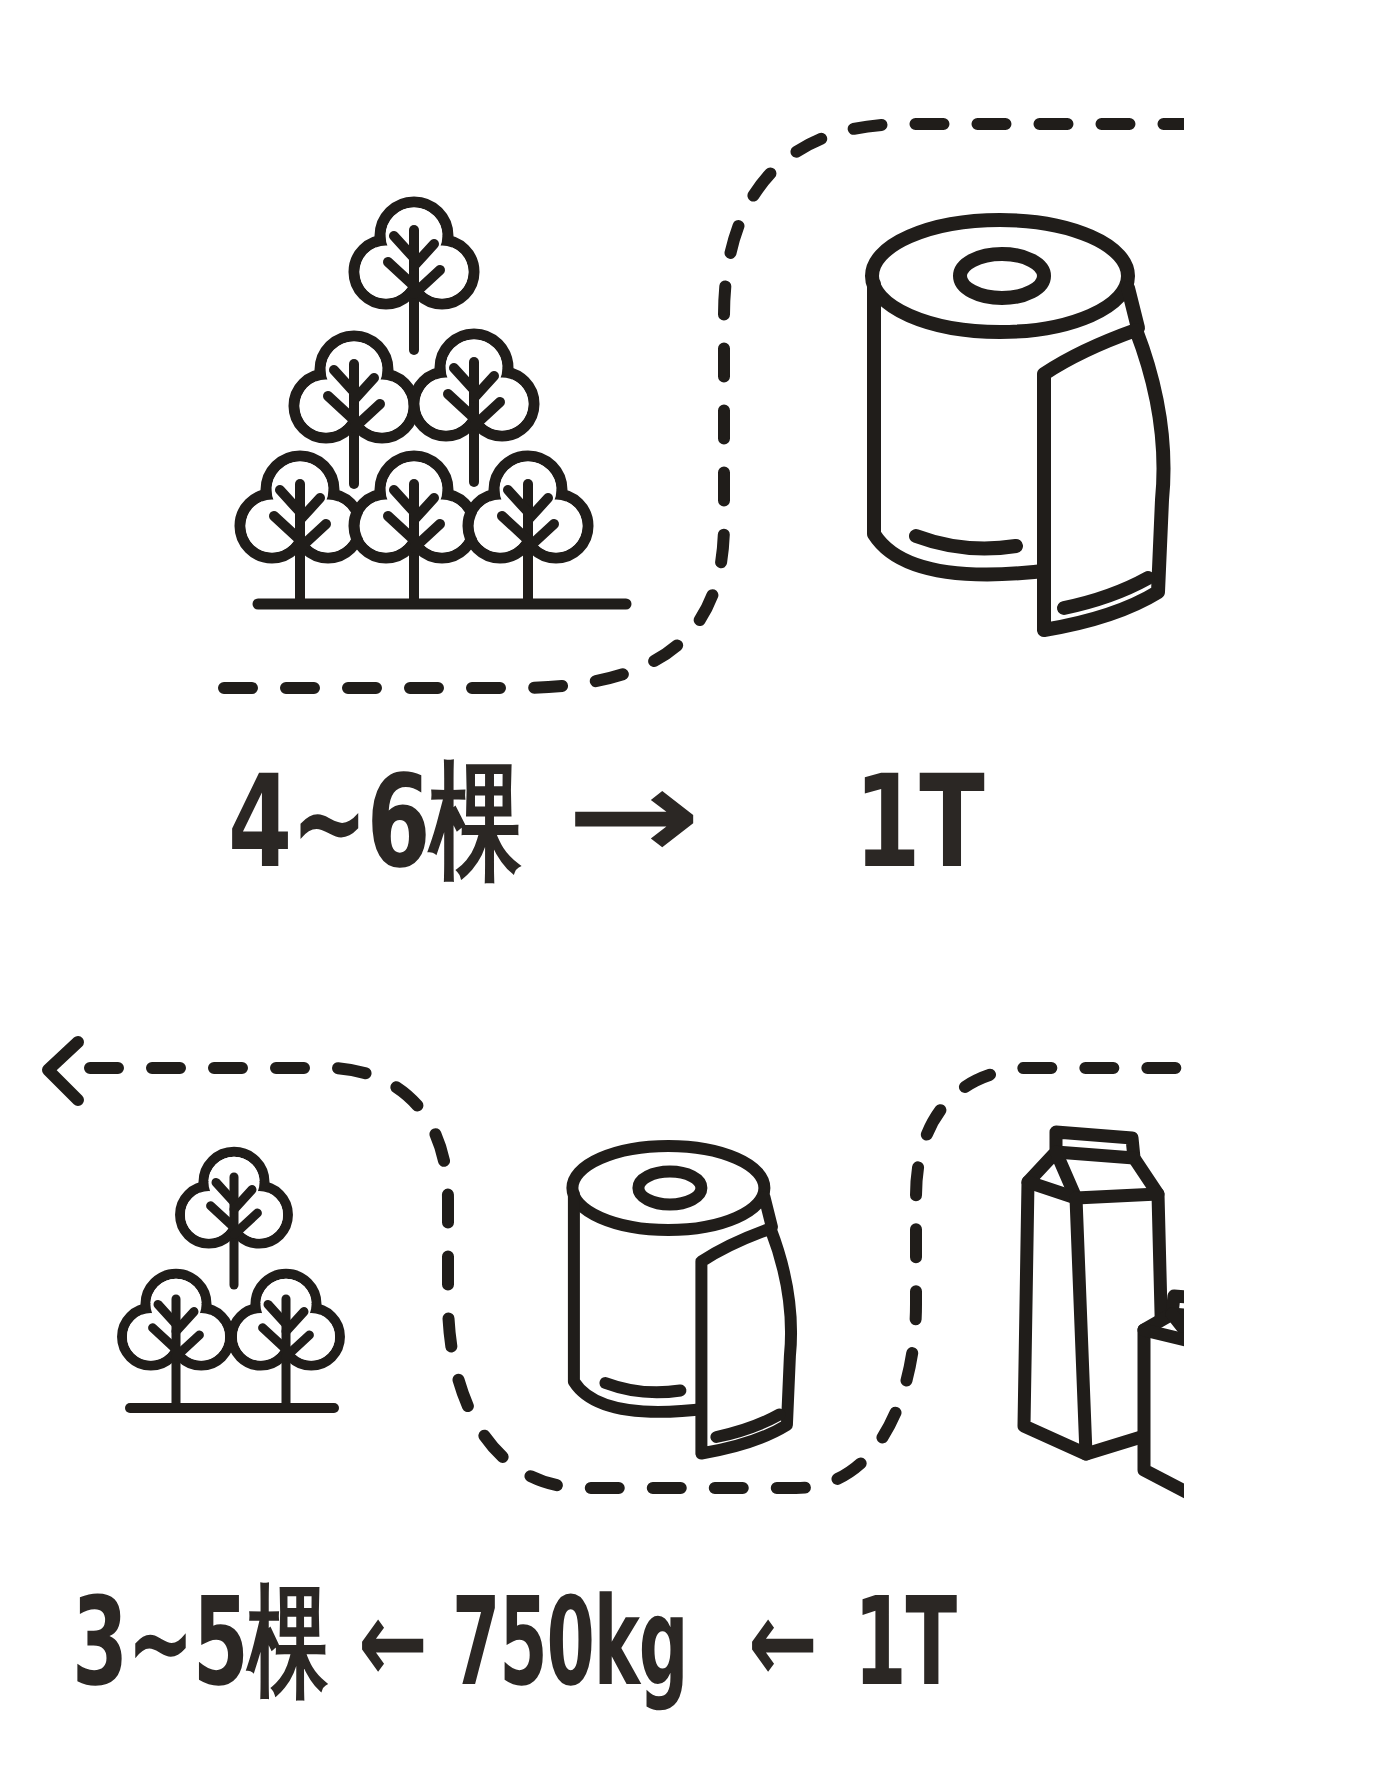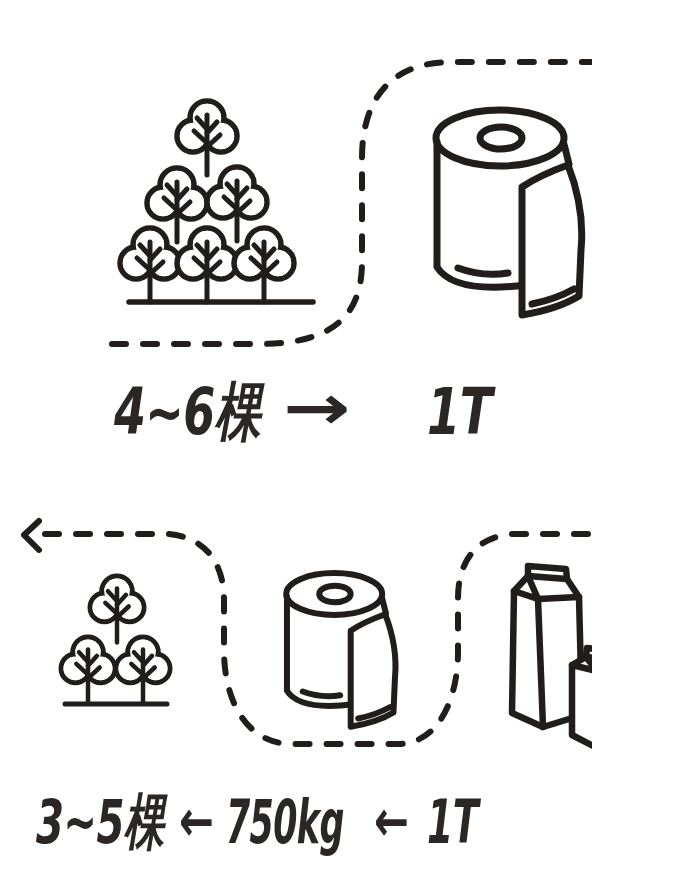--- a/index.html
+++ b/index.html
@@ -1,18 +1,18 @@
 <!DOCTYPE html>
 <html><head>
 <meta charset="utf-8">
 <style>
   html,body{margin:0;padding:0;background:#fff;}
   .canvas{
     position:relative;width:592px;height:892px;background:#ffffff;
-    overflow:hidden;font-family:"DejaVu Sans",sans-serif;font-style:italic;
+    overflow:hidden;font-family:"DejaVu Sans",sans-serif;
   }
   .art{position:absolute;left:0;top:0;}
   .lbl{
     position:absolute;font-weight:700;color:#2b2724;line-height:1;
     white-space:nowrap;transform-origin:0 0;letter-spacing:-1px;
   }
   .l1a{left:114px;top:380px;font-size:64px;transform:scaleX(.72);}
   .l1arrow{left:283px;top:377px;font-size:62px;transform:scaleX(1.3);}
   .l1b{left:427px;top:380px;font-size:64px;transform:scaleX(.75);}
   .l2a{left:36px;top:791px;font-size:61px;transform:scaleX(.66);}

